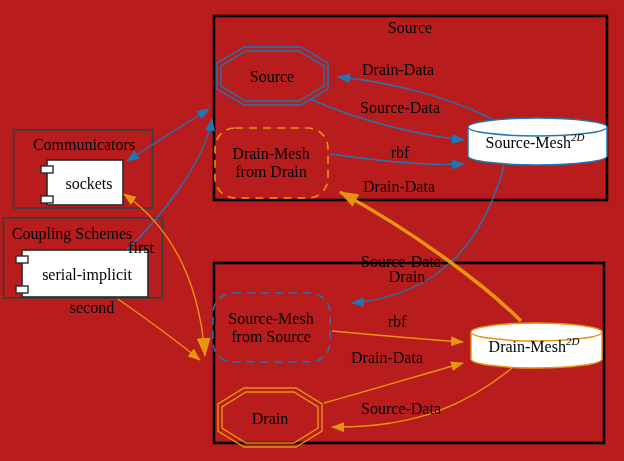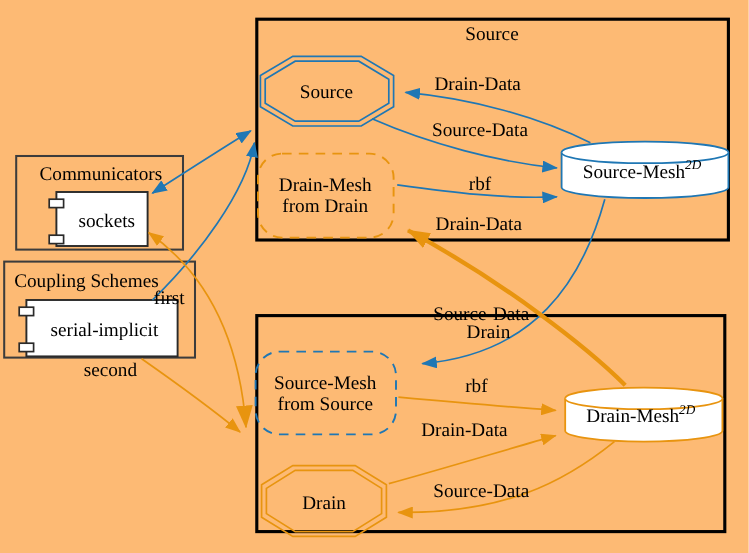--- a/index.html
+++ b/index.html
@@ -2,21 +2,21 @@
 <html style="--source-accent: #1f77b4; --drain-accent: #e8940f; --frame: #000000; --panel-border: #3c3c3c;"><head>
 <meta charset="utf-8">
 <style>
   :root{
     --source-accent:#1f77b4;
     --drain-accent:#e8940f;
     --frame:#000000;
     --panel-border:#3c3c3c;
   }
   html,body{margin:0;padding:0;background:#ffffff;}
-  .stage{width:624px;height:461px;position:relative;background:#fdba74;}
+  .stage{width:624px;height:461px;position:relative;background:#b91c1c;}
   svg{display:block;}
   text{font-family:"Liberation Serif","DejaVu Serif",serif;fill:#000;font-size:16px;}
   .node-label{font-size:16px;}
   .sup{font-size:11px;font-style:italic;}
   .participant-frame{fill:none;stroke:var(--frame);stroke-width:2.6;}
   .panel-frame{fill:none;stroke:var(--panel-border);stroke-width:1.7;}
   .component-box{fill:#ffffff;stroke:#2a2a2a;stroke-width:1.6;}
   .component-tab{fill:#ffffff;stroke:#2a2a2a;stroke-width:1.4;}
   .octagon-source{fill:none;stroke:var(--source-accent);stroke-width:1.4;}
   .octagon-drain{fill:none;stroke:var(--drain-accent);stroke-width:1.4;}

